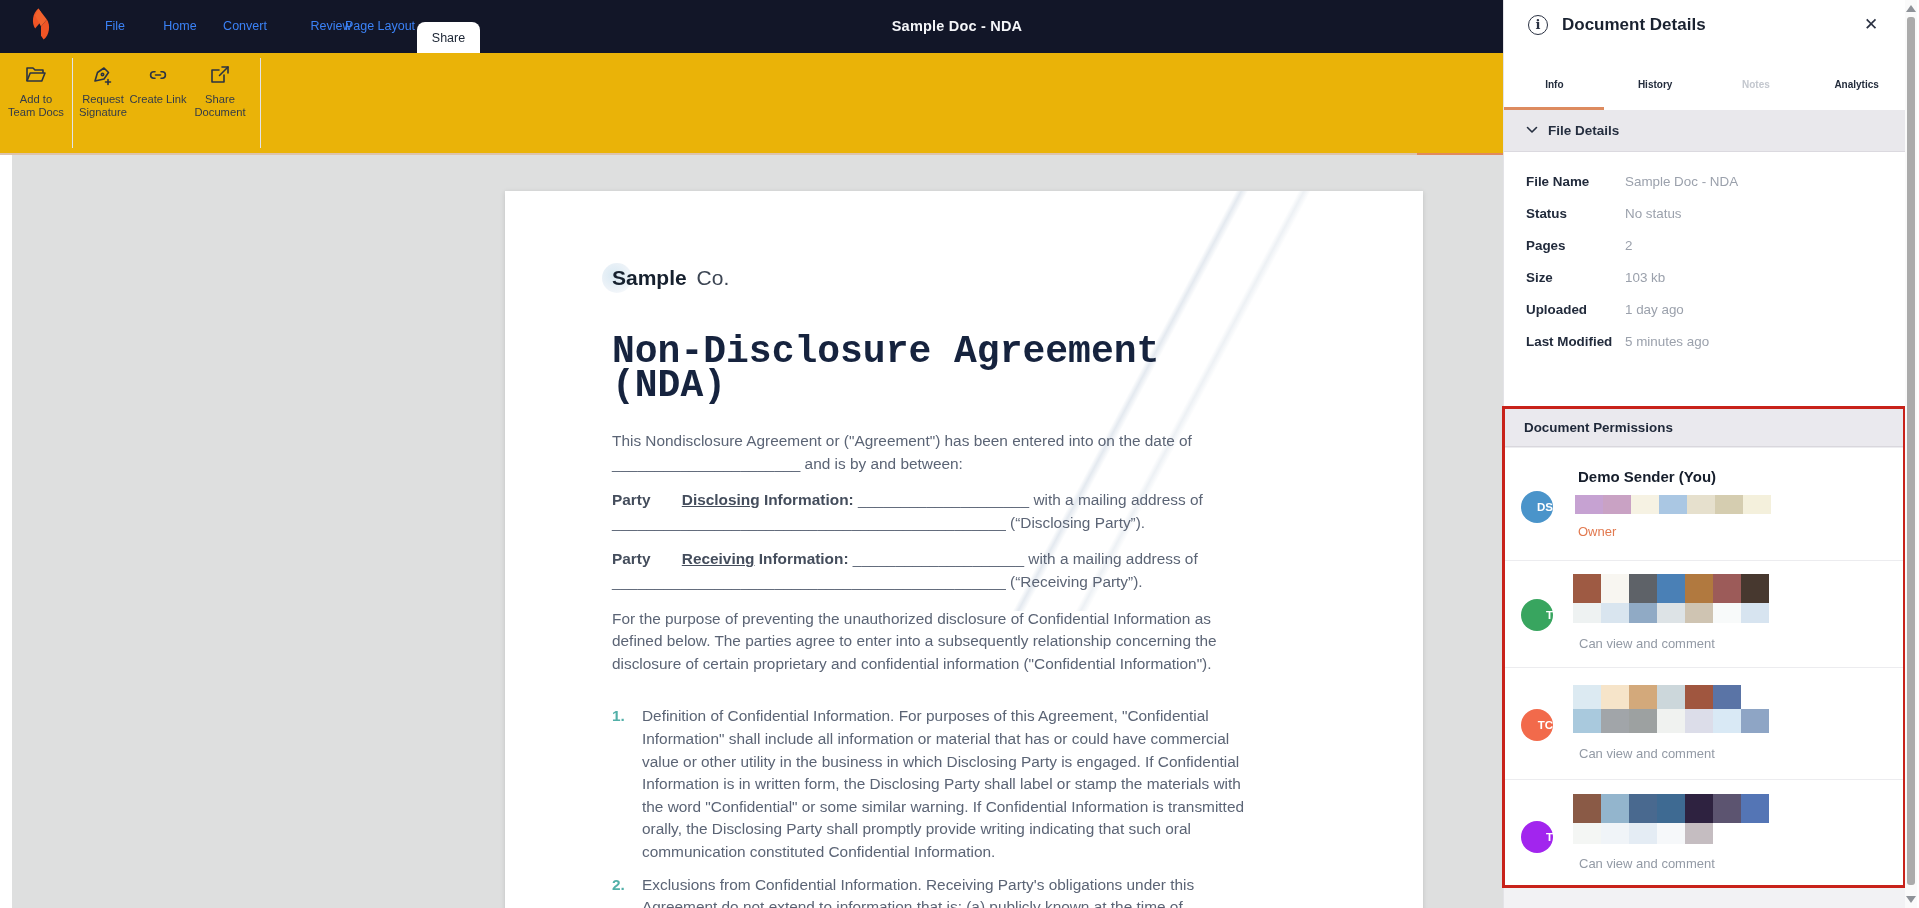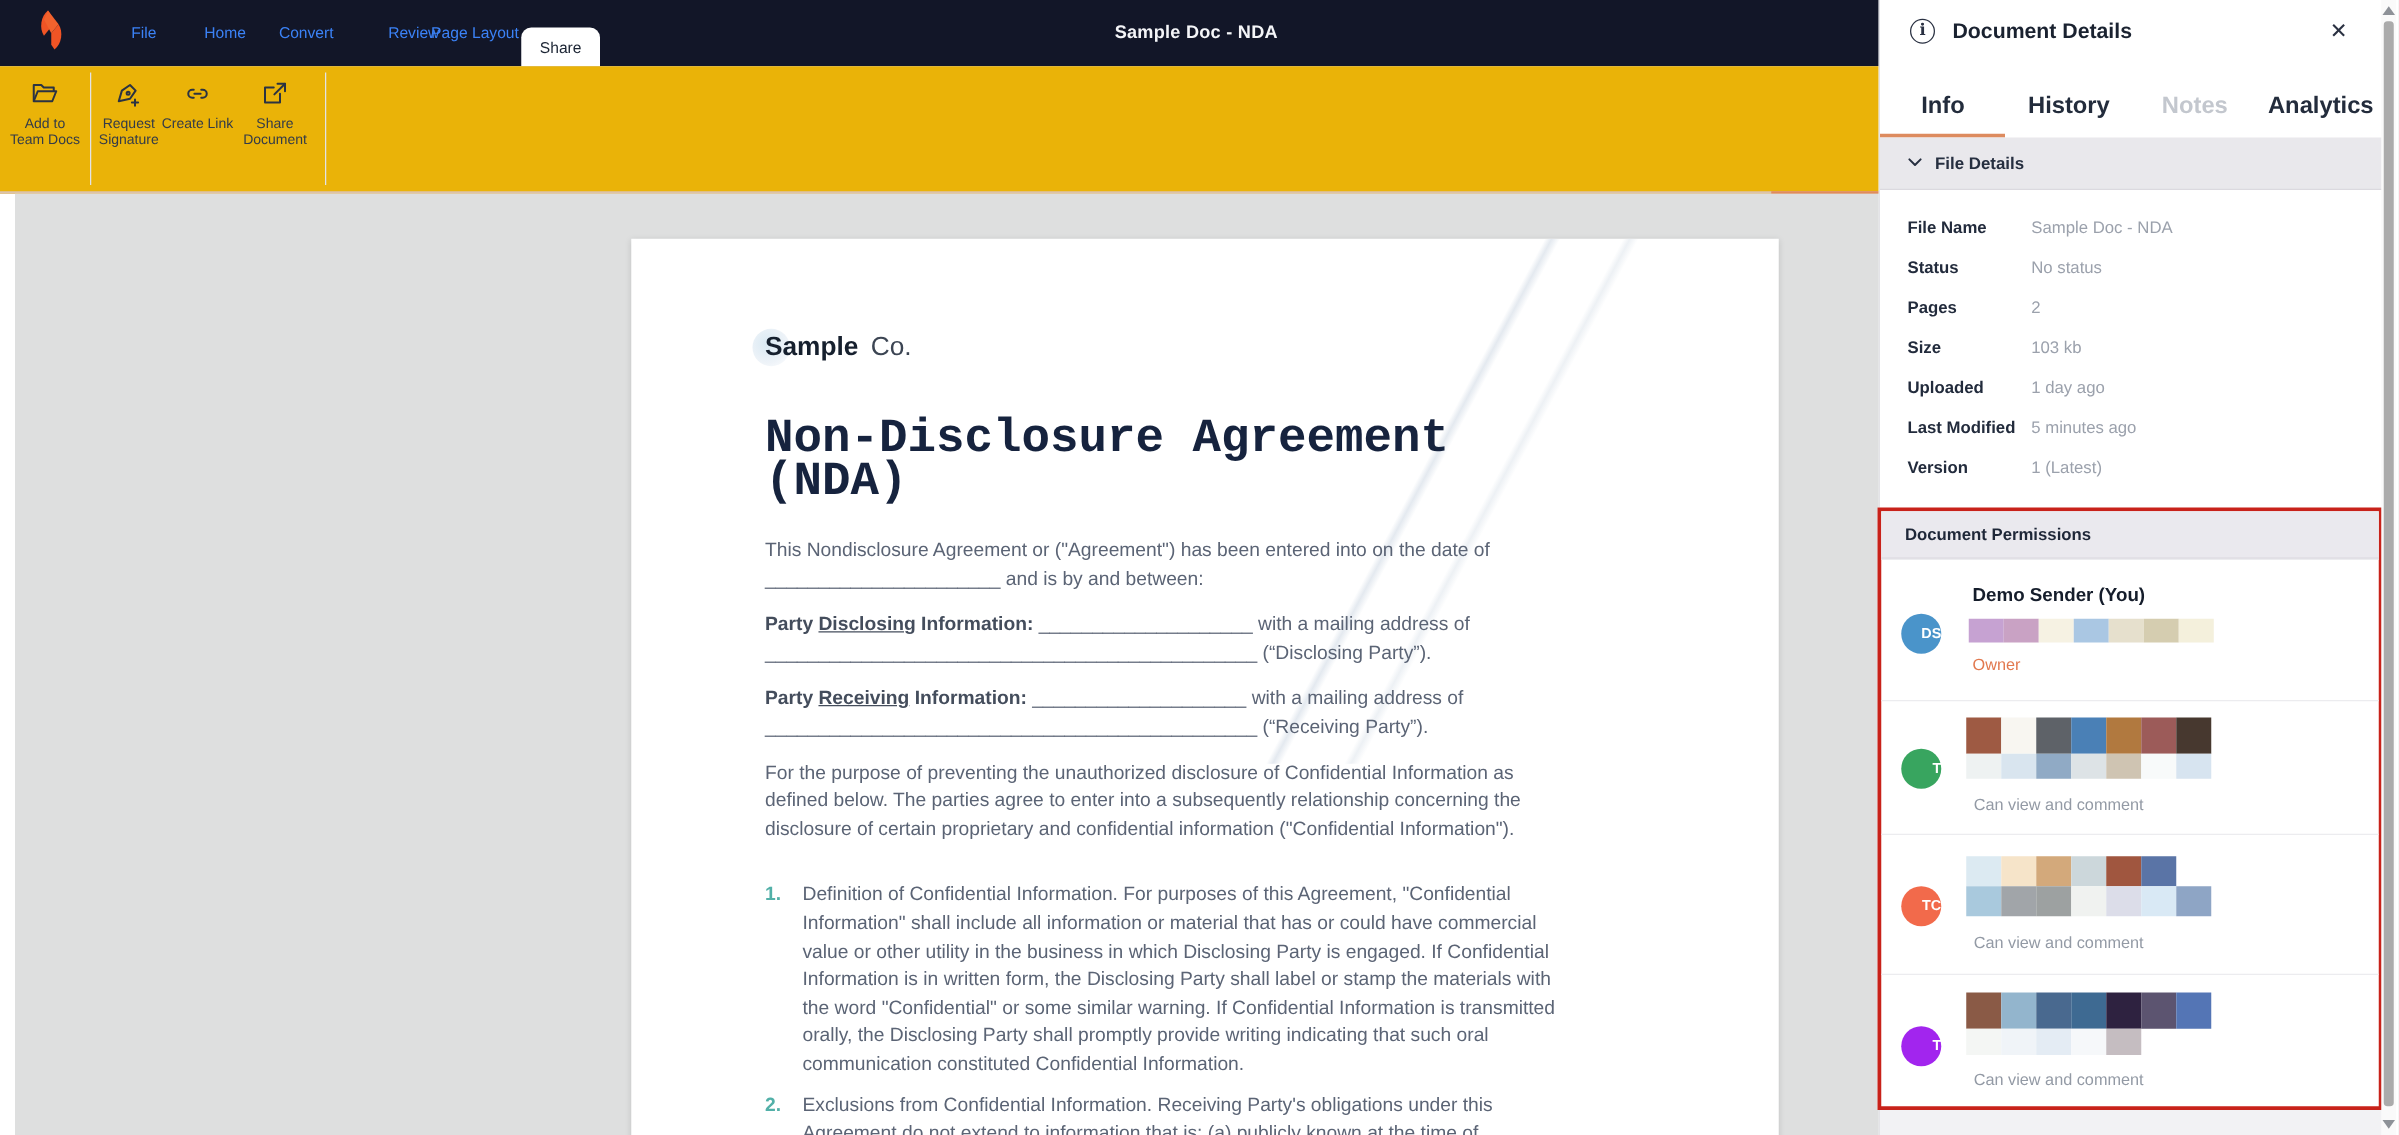--- a/index.html
+++ b/index.html
@@ -38,38 +38,38 @@
   .co-logo { margin-top:76px; font-size:21px; position:relative; height:28px; }
   .co-blob { position:absolute; left:-10px; top:-4px; width:30px; height:30px; border-radius:50%;
              background:radial-gradient(circle at 40% 40%, #d9e9f3, #eef3f8 60%, rgba(255,255,255,0)); }
   .co-bold { position:relative; font-weight:700; color:#16202e; }
   .co-light { position:relative; color:#3c4553; margin-left:4px; }
   .doc-h1 { margin-top:40px; font-size:38px; line-height:34px; font-weight:700; color:#16233e;font-family:Liberation Mono, monospace; }
   .para { margin-top:27px; }
   .blank { letter-spacing:0; }
   .party { margin-top:14px; }
   .party .lead { font-weight:700; color:#444d5c; }
-  .party .u { text-decoration:underline; }
+  .party .u { text-decoration:underline;margin-left:27px; }
   .party-l2 { text-align:left; }
   .doc-list { margin-top:30px; }
   .doc-li { display:flex; margin-top:10px; }
   .doc-li .num { flex:0 0 30px; color:#52b0a8; font-weight:700; }
   .doc-li .txt { flex:1; }
 
   
   .sidebar { position:absolute; left:1503px; top:0; width:416px; height:908px; background:#fff; border-left:1px solid #e3e3e7; }
   .sb-header { position:relative; height:110px; }
   .info-circle { position:absolute; left:24px; top:15px; width:20px; height:20px; border:1.7px solid #2a3142;
                  border-radius:50%; text-align:center; line-height:17px; font-size:13px; color:#2a3142;
                  font-family:"DejaVu Serif", serif; font-weight:700; }
   .sb-title { position:absolute; left:58px; top:15px; font-size:17px; font-weight:700; color:#1a2230; }
   .sb-close { position:absolute; left:355px; top:13px; width:24px; height:24px; text-align:center; line-height:24px;
               font-size:17px; color:#2a3142; cursor:pointer; }
   .sb-tabs { position:absolute; left:0; top:70px; width:403px; height:40px; display:flex; }
-  .sb-tab { flex:1; text-align:center; font-size:19px; font-weight:700; color:#232c3c; line-height:30px; cursor:pointer; }
+  .sb-tab { flex:1; text-align:center; font-size:10px; font-weight:700; color:#232c3c; line-height:30px; cursor:pointer; }
   .sb-tab.disabled { color:#c3c7ce; }
   .tab-underline { position:absolute; left:0; top:107px; width:100px; height:3px; background:#dd8b5f; }
 
   .fd-bar { position:absolute; left:0; top:110px; width:403px; height:42px; background:#e9e8ec;
             border-bottom:1px solid #dbd9df; line-height:42px; font-size:13.5px; font-weight:700; color:#262f40; cursor:pointer; }
   .fd-bar svg { margin:0 10px 2px 22px; vertical-align:middle; }
   .fd-fields { position:absolute; left:0; top:152px; width:403px; padding:14px 0 0 22px; }
   .fd-row { height:32px; line-height:32px; font-size:13.4px; display:flex; }
   .fd-label { width:99px; font-weight:700; color:#222b3c; }
   .fd-value { color:#9ba1ac; }
@@ -246,24 +246,20 @@
           <span class="fd-value">103 kb</span>
         </div>
       <div class="fd-row">
           <span class="fd-label">Uploaded</span>
           <span class="fd-value">1 day ago</span>
         </div>
       <div class="fd-row">
           <span class="fd-label">Last Modified</span>
           <span class="fd-value">5 minutes ago</span>
         </div>
-      <div class="fd-row">
-          <span class="fd-label">Version</span>
-          <span class="fd-value">1 (Latest)</span>
-        </div>
     </div>
 
     <div class="perm-box">
       <div class="perm-head">Document Permissions</div>
 
       <div class="perm-row" style="height:113px;">
         <div class="avatar" style="top: 43px; background-color: rgb(74, 148, 202);">DS</div>
         <div class="p-name" style="top:20px;">Demo Sender (You)</div>
         <div class="strip" style="left:70px;top:47px;height:19px;">
             <span style="background: rgb(198, 162, 210);"></span>

